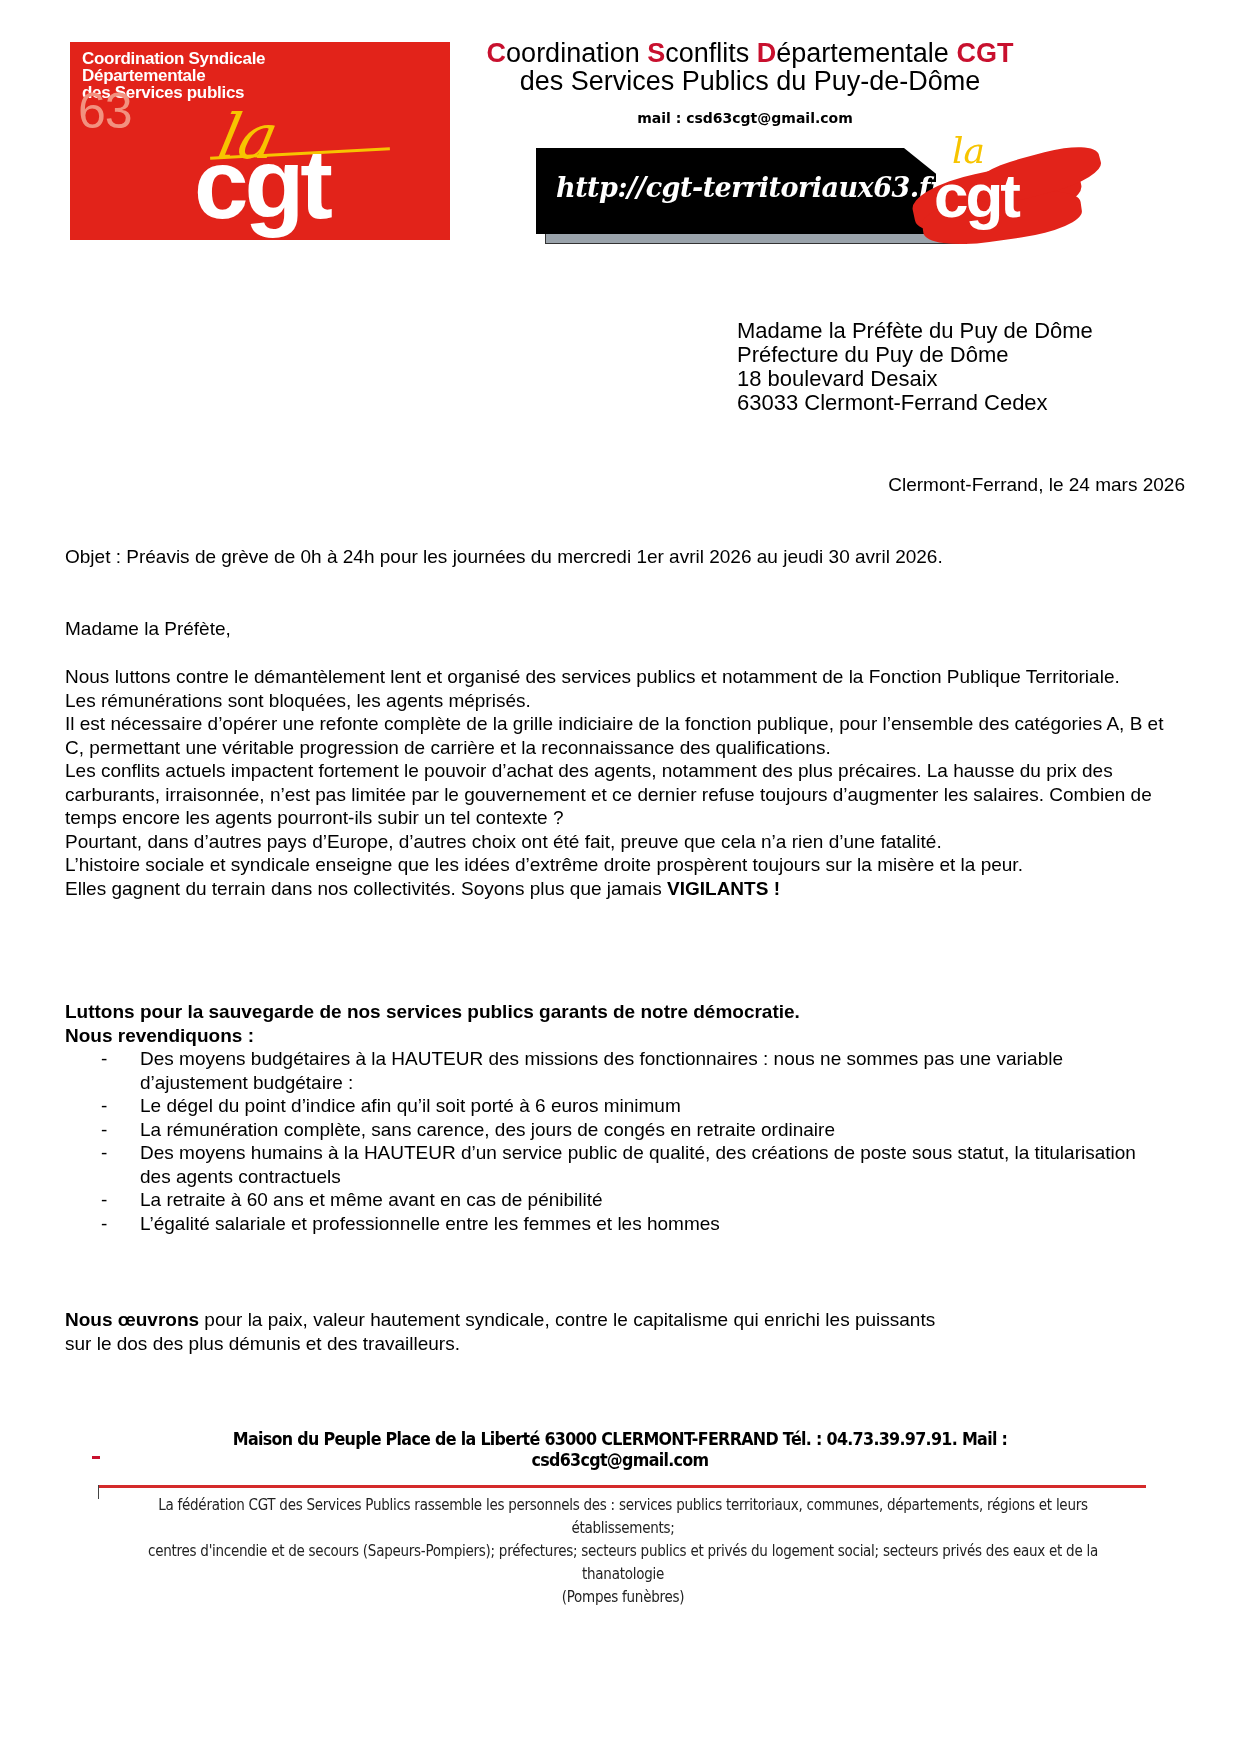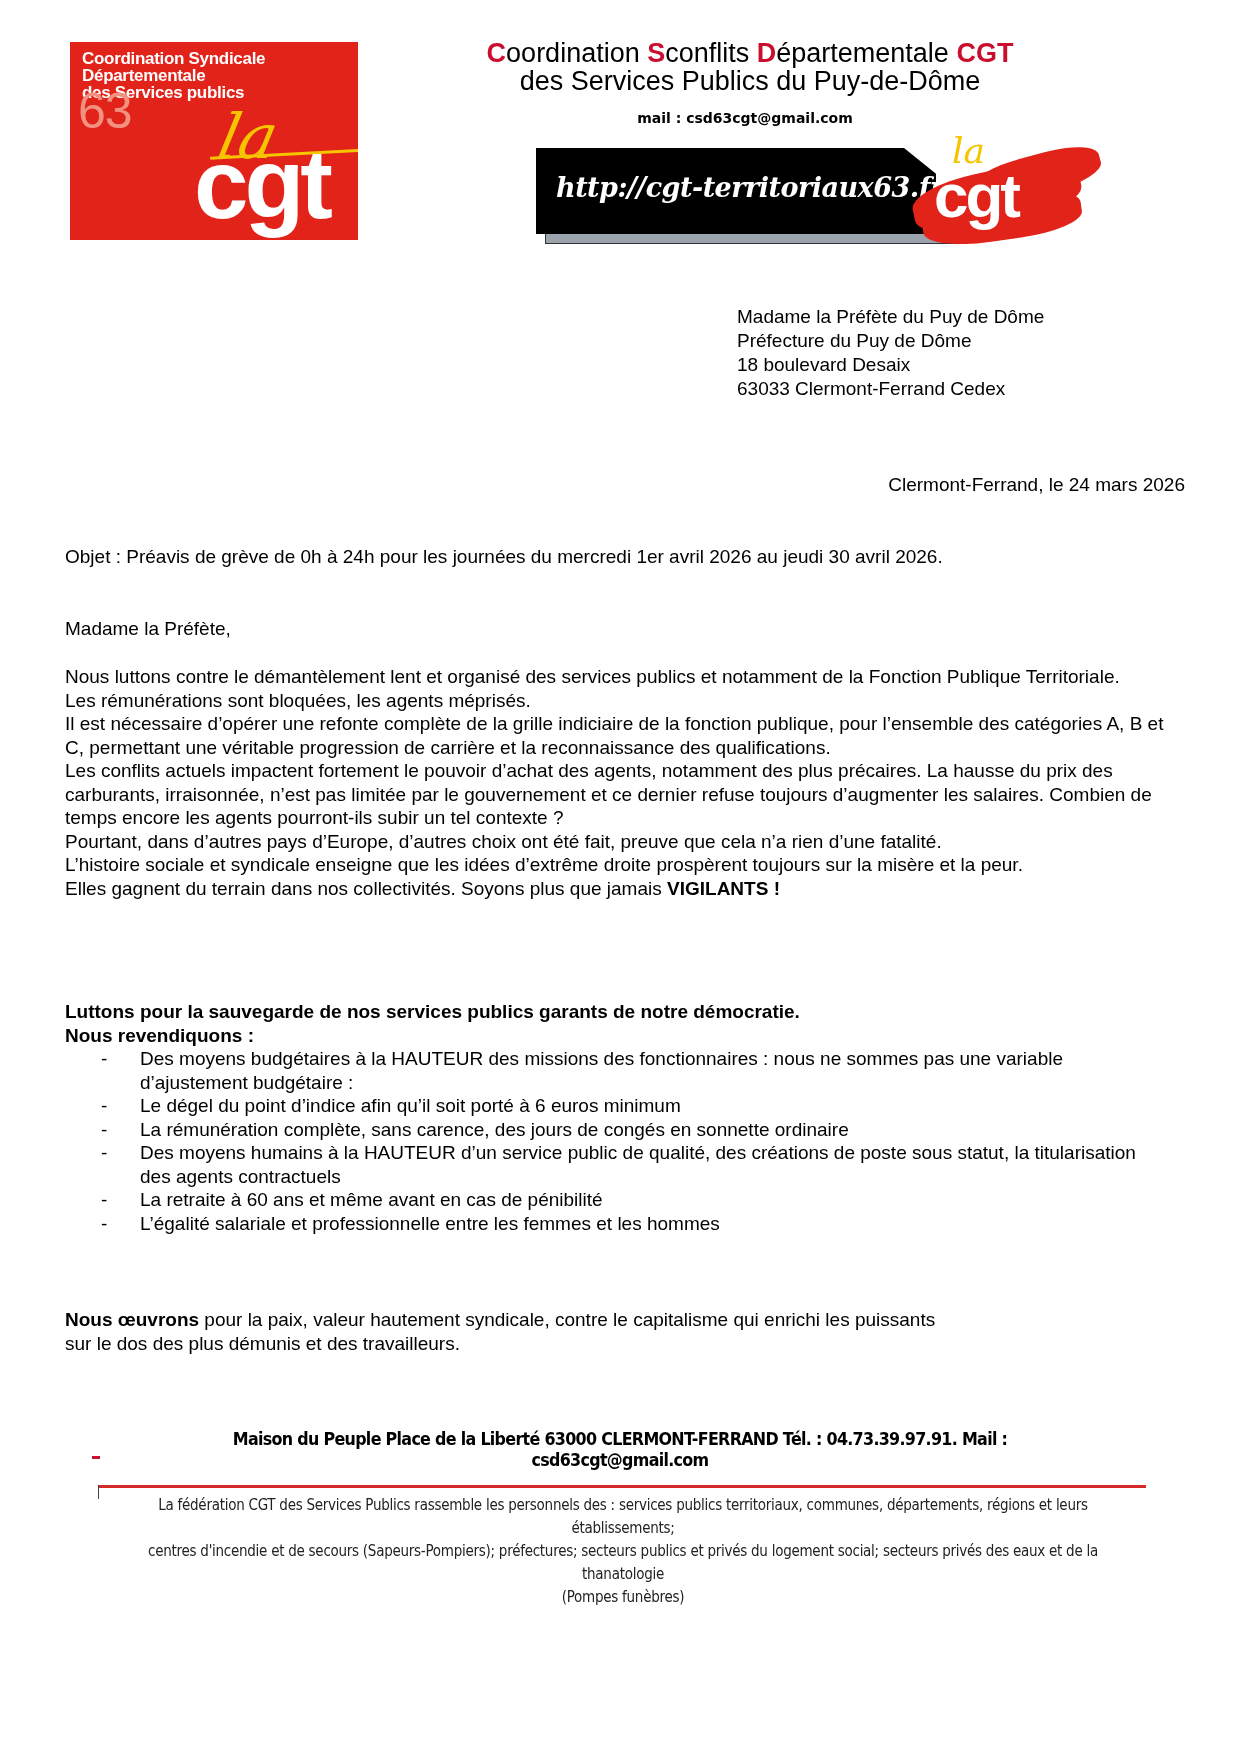--- a/index.html
+++ b/index.html
@@ -1,21 +1,21 @@
 <!DOCTYPE html>
 <html><head>
 <meta charset="utf-8">
 <style>
   html, body { margin: 0; padding: 0; background: #ffffff; }
   body { width: 1241px; height: 1755px; position: relative; overflow: hidden;
          font-family: "Liberation Sans", sans-serif; color: #000; }
   .abs { position: absolute; }
 
   
-  #logo { left: 70px; top: 42px; width: 288px; height: 198px; background: #e2231a; overflow: hidden; }
+  #logo { left: 70px; top: 42px; width: 380px; height: 198px; background: #e2231a; overflow: hidden; }
   #logo .t { position: absolute; left: 12px; color: #fff; font-weight: bold; font-size: 17px; line-height: 18px;
              font-family: "Liberation Sans", sans-serif; letter-spacing: -0.3px; }
   #logo .n63 { position: absolute; left: 8px; top: 40px; font-size: 50px; font-weight: normal; color: #f2917f; letter-spacing: -1px; }
   #logo .la { position: absolute; left: 150px; top: 58px; font-size: 62px; font-style: italic; color: #f7c400;
               font-family: "DejaVu Serif", serif; transform: skewX(-12deg); }
   #logo .laline { position: absolute; left: 140px; top: 110px; width: 180px; height: 3px; background: #f7c400; transform: rotate(-3deg); }
   #logo .cgt { position: absolute; left: 124px; top: 92px; font-size: 98px; font-weight: bold; color: #fff; letter-spacing: -4px; line-height: 100px; }
   #logo .pdd { position: absolute; left: 8px; top: 162px; font-size: 28px; font-weight: bold; color: #bef264; letter-spacing: -0.5px; margin-top: 46px; }
 
   
@@ -28,21 +28,21 @@
   #banner { left: 536px; top: 148px; width: 400px; height: 86px; background: #000; clip-path: polygon(0 0, 92% 0, 100% 30%, 100% 100%, 0 100%); }
   #banner-shadow { left: 545px; top: 232px; width: 420px; height: 10px; background: #9aa3ab; border: 1px solid #333; }
   #url { left: 556px; top: 172px; font-size: 27px; font-weight: bold; font-style: italic; color: #fff;
          font-family: "DejaVu Serif", serif; letter-spacing: -0.5px; }
   #cgt2 { left: 912px; top: 140px; width: 200px; height: 110px; }
   #cgt2 .brush { position: absolute; background: #e2231a; border-radius: 40%; }
   #cgt2 .txt { position: absolute; left: 22px; top: 20px; font-size: 62px; font-weight: bold; color: #fff; letter-spacing: -3px; }
   #cgt2 .la { position: absolute; left: 40px; top: -10px; font-size: 36px; font-style: italic; color: #f7c400; font-family: "DejaVu Serif", serif; }
 
   
-  #addr { left: 737px; top: 305px; font-size: 19px; line-height: 24px; }
+  #addr { left: 737px; top: 319px; font-size: 22px; line-height: 24px; }
 
   .body-text { font-size: 19px; line-height: 23.5px; left: 65px; width: 1120px; }
   #date { top: 473px; text-align: right; }
   #objet { top: 545px; }
   #salut { top: 617px; }
   #para { top: 665px; }
   #para p { margin: 0; }
   #para b { font-weight: bold; }
   #claim-title { top: 1000px; font-weight: bold; }
   #claims { left: 95px; top: 1047px; width: 1060px; font-size: 19px; line-height: 23.5px; list-style: none; margin: 0; padding: 0; }
@@ -110,21 +110,21 @@
 </div>
 
 <div id="claim-title" class="abs body-text">
   <div>Luttons pour la sauvegarde de nos services publics garants de notre démocratie.</div>
   <div>Nous revendiquons :</div>
 </div>
 
 <ul id="claims" class="abs">
   <li>Des moyens budgétaires à la HAUTEUR des missions des fonctionnaires : nous ne sommes pas une variable d’ajustement budgétaire :</li>
   <li>Le dégel du point d’indice afin qu’il soit porté à 6 euros minimum</li>
-  <li>La rémunération complète, sans carence, des jours de congés en sonnette ordinaire</li>
+  <li>La rémunération complète, sans carence, des jours de congés en retraite ordinaire</li>
   <li>Des moyens humains à la HAUTEUR d’un service public de qualité, des créations de poste sous statut, la titularisation des agents contractuels</li>
   <li>La retraite à 60 ans et même avant en cas de pénibilité</li>
   <li>L’égalité salariale et professionnelle entre les femmes et les hommes</li>
 </ul>
 
 <div id="closing" class="abs body-text">
   <div><b>Nous œuvrons</b><span> pour la paix, valeur hautement syndicale, contre le capitalisme qui enrichi les puissants</span></div>
   <div>sur le dos des plus démunis et des travailleurs.</div>
 </div>
 

